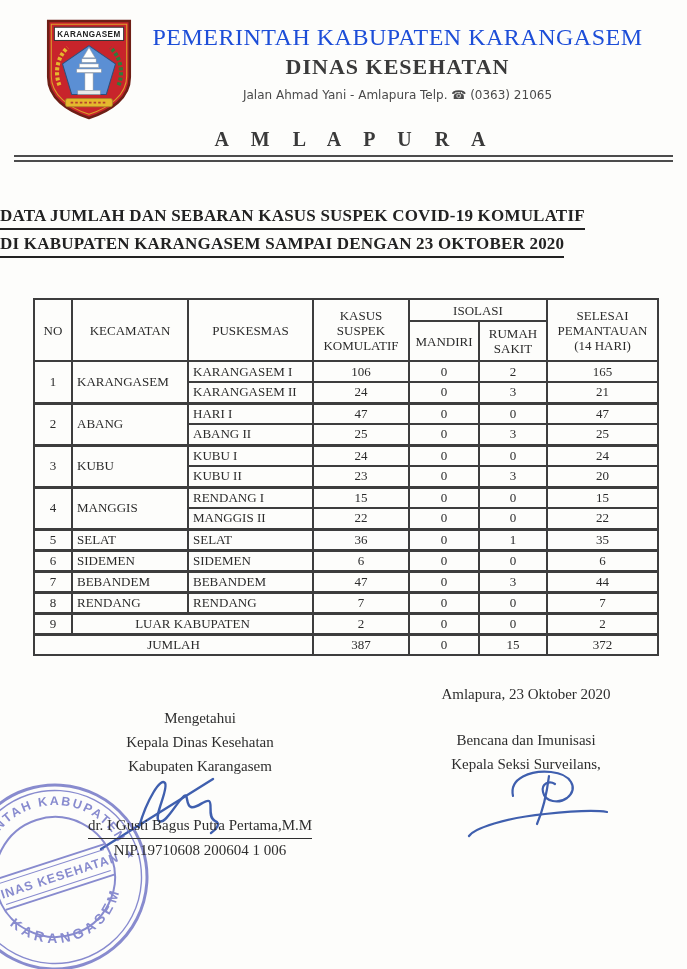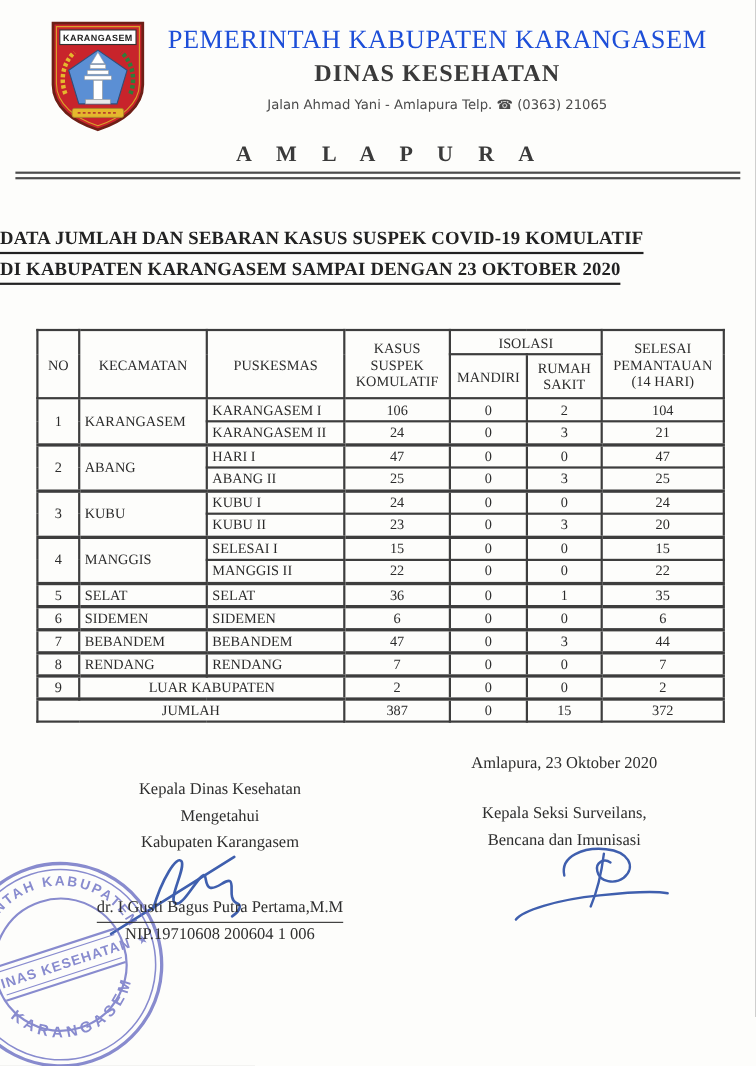--- a/index.html
+++ b/index.html
@@ -105,21 +105,21 @@
       </tr>
     </thead>
     <tbody>
       <tr class="drow">
         <td class="c" rowspan="2">1</td>
         <td class="l" rowspan="2">KARANGASEM</td>
         <td class="l">KARANGASEM I</td>
         <td class="c">106</td>
         <td class="c">0</td>
         <td class="c">2</td>
-        <td class="c">104</td>
+        <td class="c">165</td>
       </tr>
       <tr class="drow">
         <td class="l">KARANGASEM II</td>
         <td class="c">24</td>
         <td class="c">0</td>
         <td class="c">3</td>
         <td class="c">21</td>
       </tr>
       <tr class="drow gs">
         <td class="c" rowspan="2">2</td>
@@ -149,21 +149,21 @@
       <tr class="drow">
         <td class="l">KUBU II</td>
         <td class="c">23</td>
         <td class="c">0</td>
         <td class="c">3</td>
         <td class="c">20</td>
       </tr>
       <tr class="drow gs">
         <td class="c" rowspan="2">4</td>
         <td class="l" rowspan="2">MANGGIS</td>
-        <td class="l">SELESAI I</td>
+        <td class="l">RENDANG I</td>
         <td class="c">15</td>
         <td class="c">0</td>
         <td class="c">0</td>
         <td class="c">15</td>
       </tr>
       <tr class="drow">
         <td class="l">MANGGIS II</td>
         <td class="c">22</td>
         <td class="c">0</td>
         <td class="c">0</td>
@@ -216,30 +216,30 @@
       <tr class="drow gs">
         <td class="c" colspan="3">JUMLAH</td>
         <td class="c">387</td>
         <td class="c">0</td>
         <td class="c">15</td>
         <td class="c">372</td>
       </tr>
     </tbody>
   </table>
 
-  <div class="abs sig-block" style="top:682px;left:363px;width:300px;">
+  <div class="abs sig-block" style="top:682px;left:376px;width:300px;">
     <div>Amlapura, 23 Oktober 2020</div>
     <div style="height:22px;"></div>
+    <div>Bencana dan Imunisasi</div>
     <div>Kepala Seksi Surveilans,</div>
-    <div>Bencana dan Imunisasi</div>
   </div>
 
   <div class="abs sig-block" style="top:706px;left:40px;width:320px;">
+    <div>Mengetahui</div>
     <div>Kepala Dinas Kesehatan</div>
-    <div>Mengetahui</div>
     <div>Kabupaten Karangasem</div>
   </div>
 
   <div class="abs" style="top:765px;left:95px;">
     <svg width="165" height="95" viewBox="0 0 165 95">
       <path d="M6,84 L118,14" fill="none" stroke="#3f5fae" stroke-width="2.4" stroke-linecap="round"></path>
       <path d="M44,62 C52,34 66,12 70,18 C74,24 58,52 64,56 C70,60 80,40 88,32 C94,26 90,40 96,42 C102,44 110,34 114,36 C118,38 112,52 120,56 C126,58 122,64 116,68" fill="none" stroke="#3f5fae" stroke-width="2.4" stroke-linecap="round"></path>
     </svg>
   </div>
 

